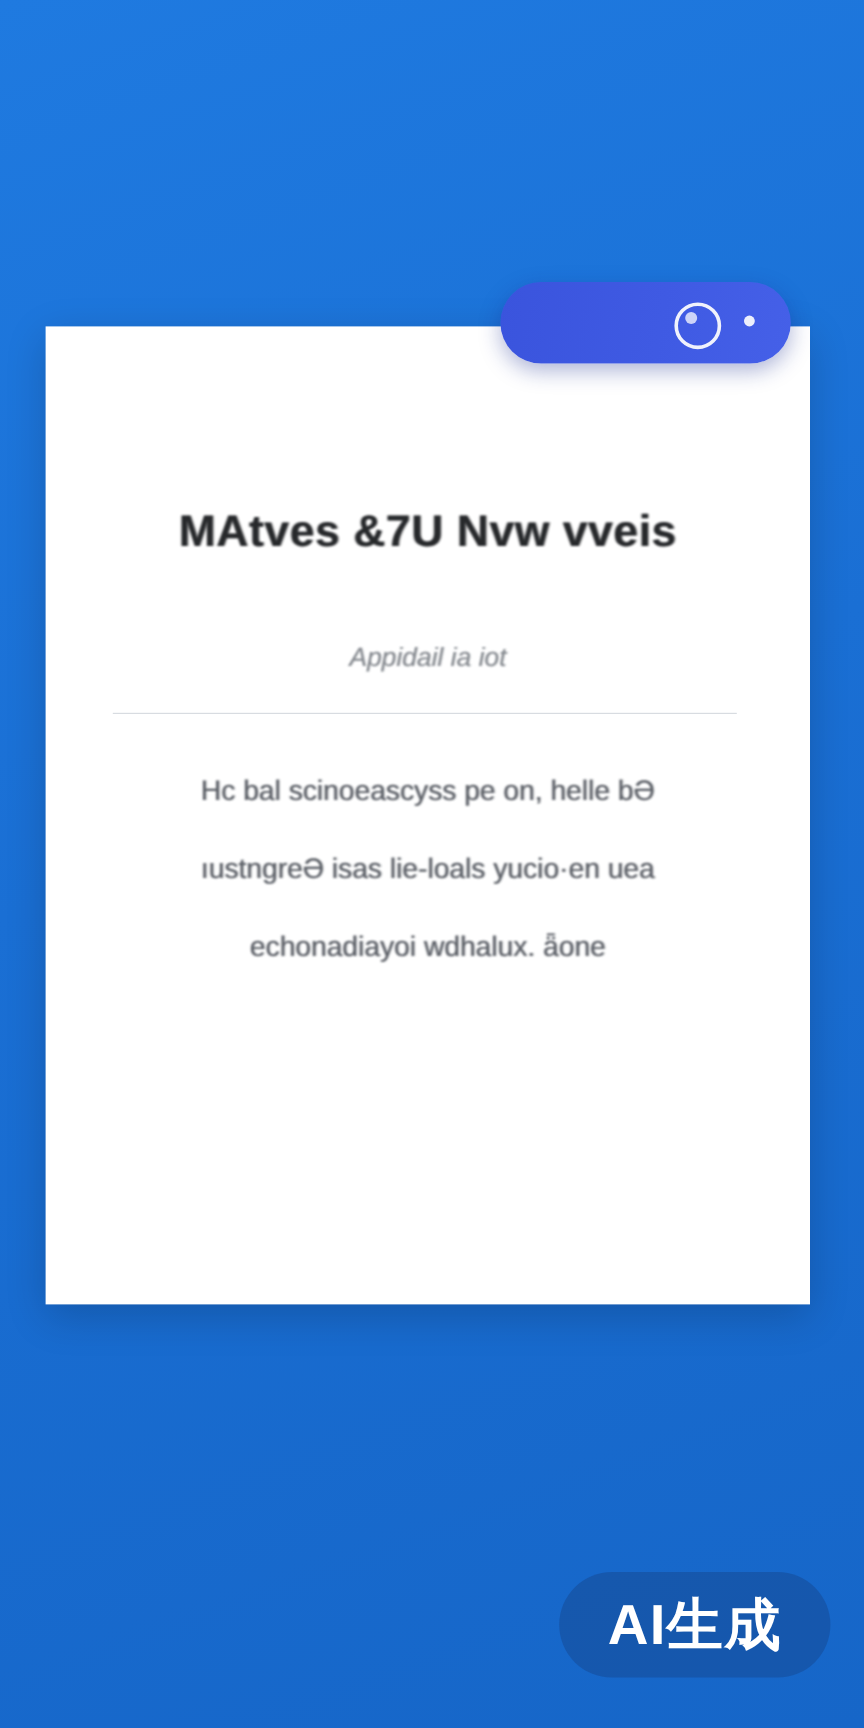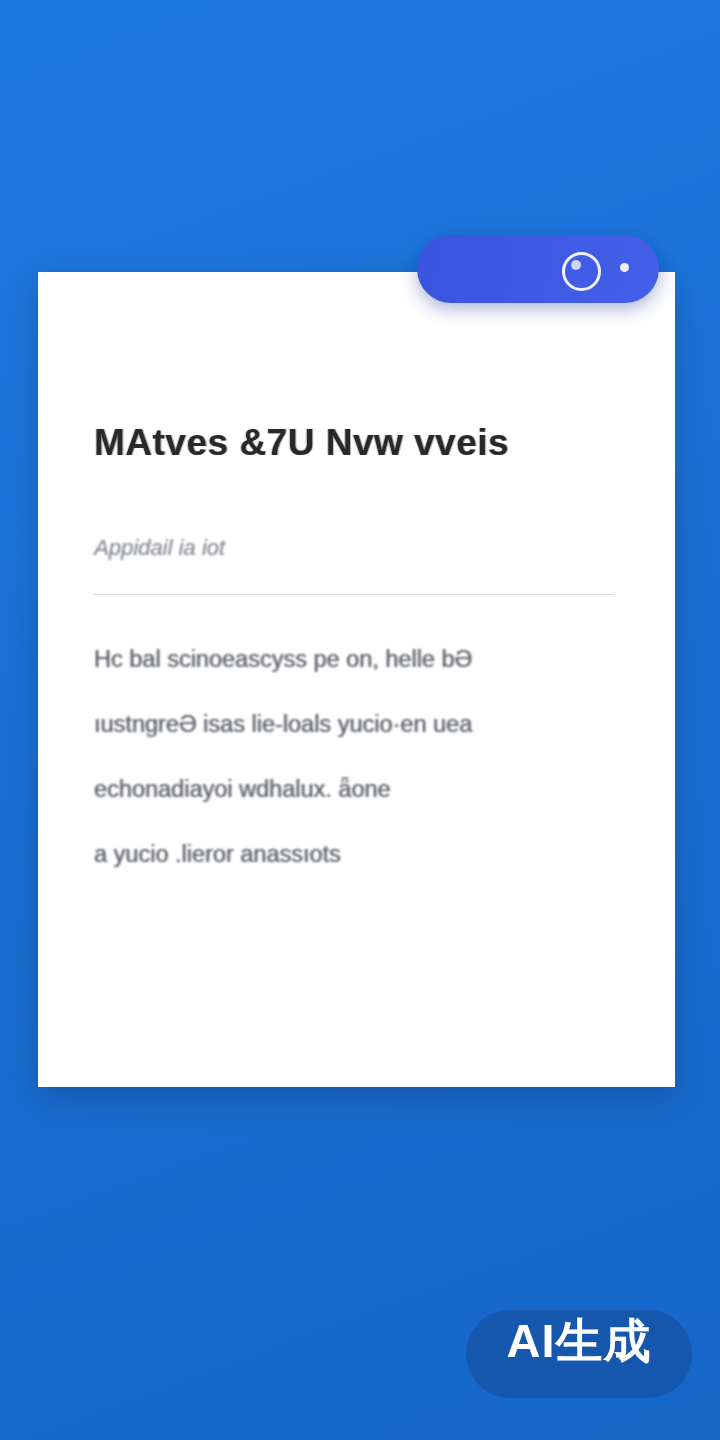--- a/index.html
+++ b/index.html
@@ -25,20 +25,21 @@
   
   .doc-card {
     position: absolute;
     left: 38px;
     top: 272px;
     width: 637px;
     height: 815px;
     background: #ffffff;
     box-shadow: 0 10px 32px rgba(0,0,0,0.18);
     overflow: hidden;
+    text-align: center;
   }
 
   
   .pill-widget {
     position: absolute;
     left: 417px;
     top: 235px;
     width: 242px;
     height: 68px;
     border-radius: 34px;
@@ -134,21 +135,21 @@
   
   .ai-watermark {
     position: absolute;
     right: 28px;
     bottom: 42px;
     width: 226px;
     height: 88px;
     border-radius: 44px;
     background: rgba(22, 74, 150, 0.55);
     display: flex;
-    align-items: flex-start;
+    align-items: center;
     justify-content: center;
   }
   .ai-watermark .wm-text {
     color: #ffffff;
     font-size: 47px;
     font-weight: bold;
     letter-spacing: 1px;
   }
 </style>
 </head>
@@ -158,21 +159,20 @@
 
 <div class="doc-card">
   <div class="doc-inner">
     <div class="doc-title">MAtves &amp;7U Nvw  vveis</div>
     <div class="doc-subtitle">Appidail ia iot</div>
     <div class="doc-divider"></div>
     <div class="doc-body">
       <div class="line">Hc bal scinoeascyss pe on, helle bƏ</div>
       <div class="line">ıustngreƏ isas lie-loals yucio·en uea</div>
       <div class="line">echonadiayoi wdhalux. ǟone</div>
-      <div class="line">a yucio .lieror anassıots</div>
     </div>
   </div>
 </div>
 
 <div class="pill-widget">
   <div class="pill-icon"></div>
   <div class="pill-dot"></div>
 </div>
 
 <div class="ai-watermark">

